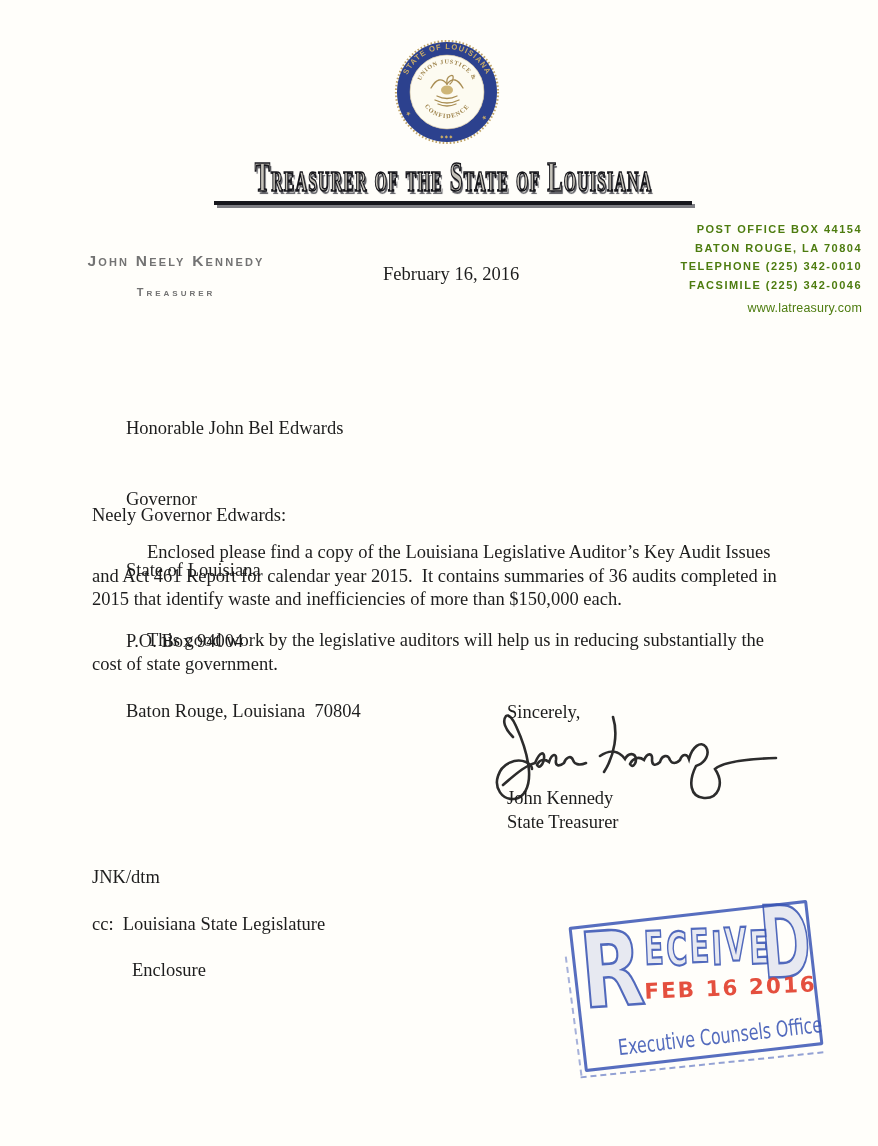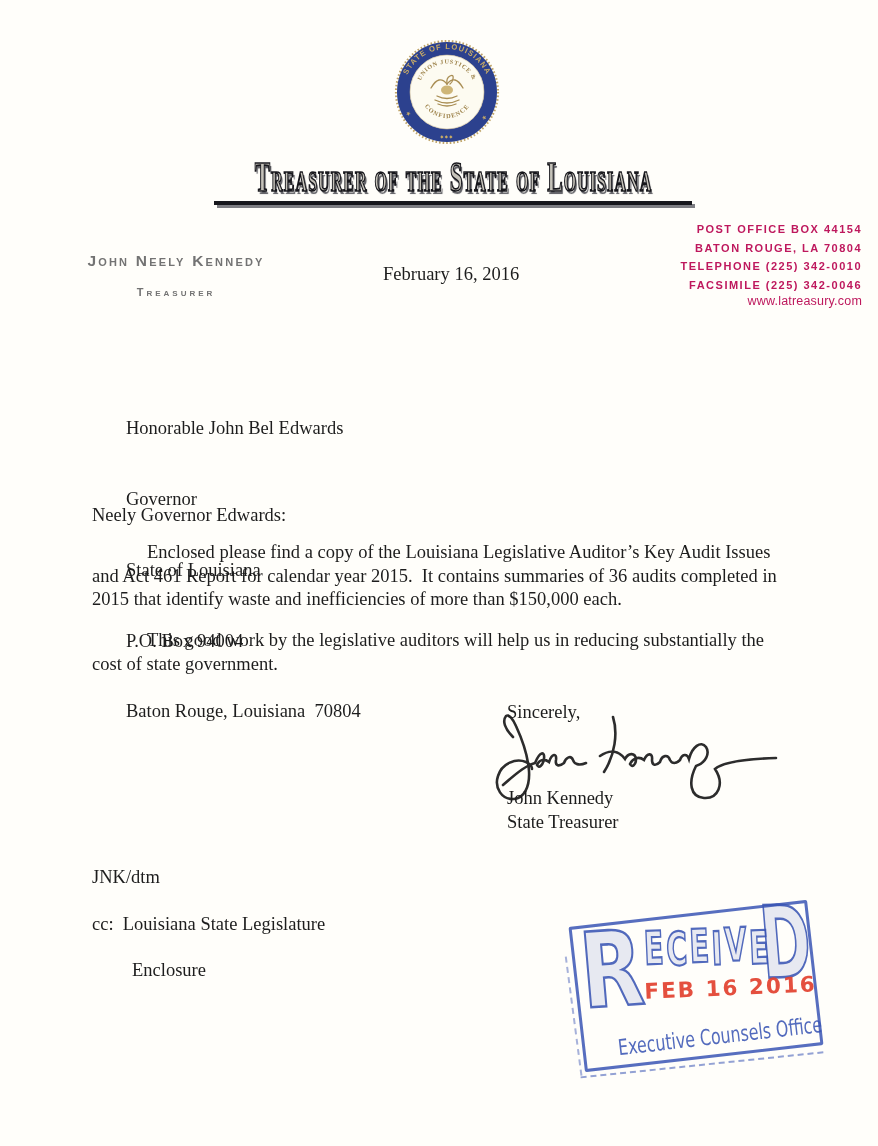--- a/index.html
+++ b/index.html
@@ -44,27 +44,27 @@
     font-weight:700;font-variant:small-caps;
     font-size:15.5px;letter-spacing:2.2px;white-space:nowrap;
   }
   .official-title{
     font-weight:700;font-variant:small-caps;
     font-size:11px;letter-spacing:3px;margin-top:16px;
   }
   .date-line{position:absolute;left:383px;top:263px;font-size:18.5px;}
   .contact-block{
     position:absolute;right:16px;top:220px;text-align:right;
-    font-family:"Liberation Sans", sans-serif;color:#be185d;
+    font-family:"Liberation Sans", sans-serif;color:#4d7c0f;
   }
   .contact-line{
     font-weight:700;font-size:11px;letter-spacing:1.5px;
     line-height:18.6px;white-space:nowrap;
   }
-  .website{font-weight:400;font-size:12.5px;letter-spacing:.2px;margin-top:0;}
+  .website{font-weight:400;font-size:12.5px;letter-spacing:.2px;margin-top:7px;}
   
   .bodytext{font-size:18.5px;line-height:23.6px;white-space:pre-wrap;}
   .recipient{position:absolute;left:92px;top:370px;margin-left:34px;}
   .salutation{position:absolute;left:92px;top:504px;}
   .para{position:absolute;left:92px;width:692px;text-indent:55px;}
   .para1{top:541px;}
   .para2{top:629px;}
   .closing{position:absolute;left:507px;top:701px;}
   .signature{position:absolute;left:489px;top:709px;width:292px;height:94px;}
   .signer-name{position:absolute;left:507px;top:787px;}

